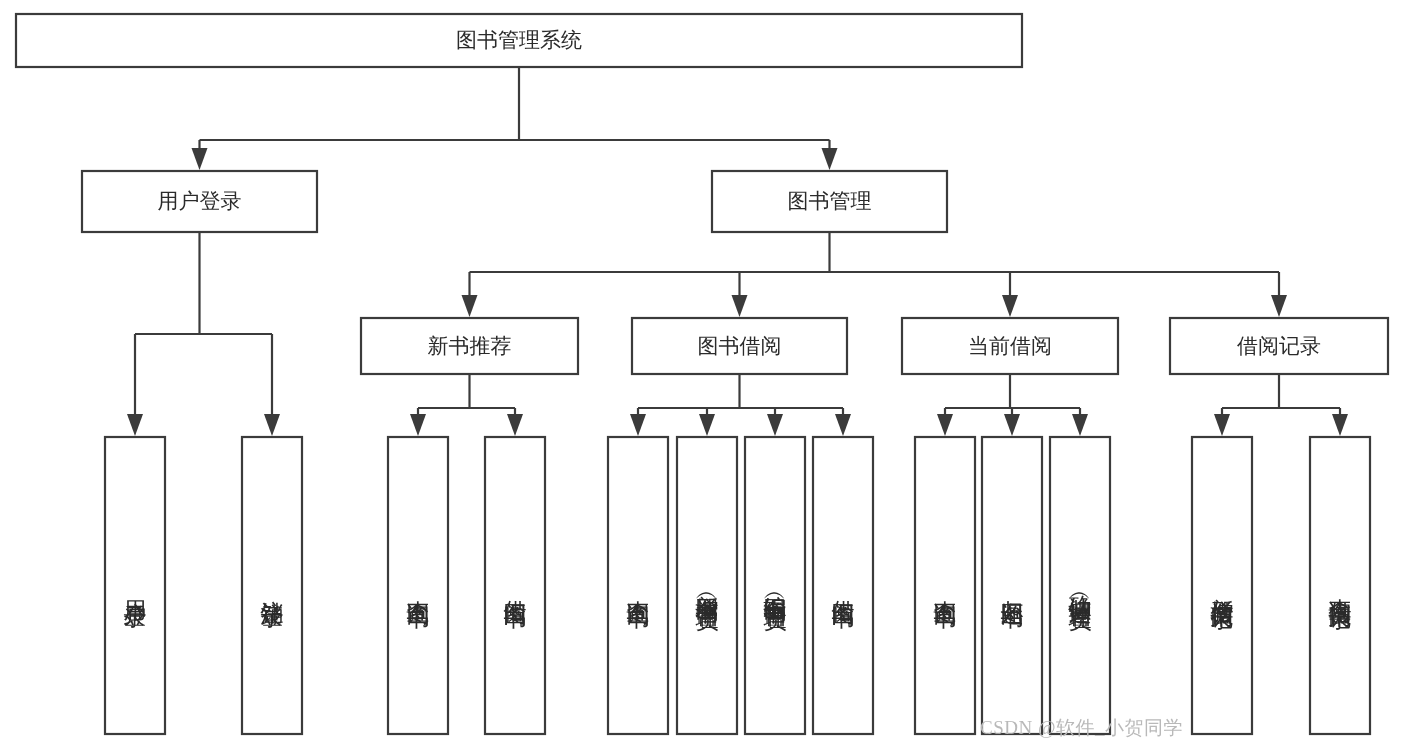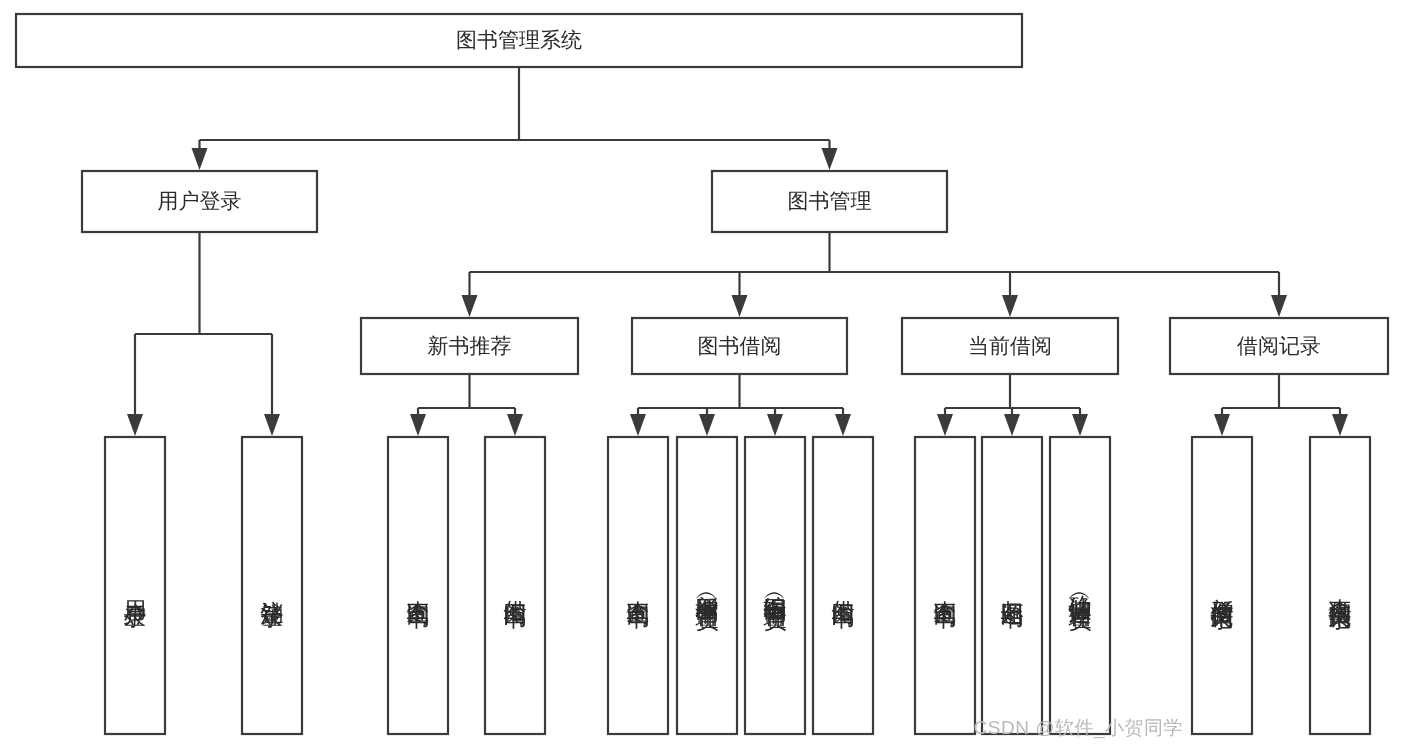--- a/index.html
+++ b/index.html
@@ -61,21 +61,21 @@
     align-items: center;
     justify-content: center;
     text-align: center;
     white-space: nowrap;
     pointer-events: none;
   }
   .watermark {
     position: absolute;
     right: 14px;
     bottom: 6px;
-    font-family: Liberation Sans, sans-serif;
+    font-family: Liberation Serif, serif;
     font-size: 19px;
     color: #b9b9b9;
     white-space: nowrap;
     letter-spacing: 0.5px;
   }
 </style>
 </head>
 <body>
 
 <div id="diagram-root">

